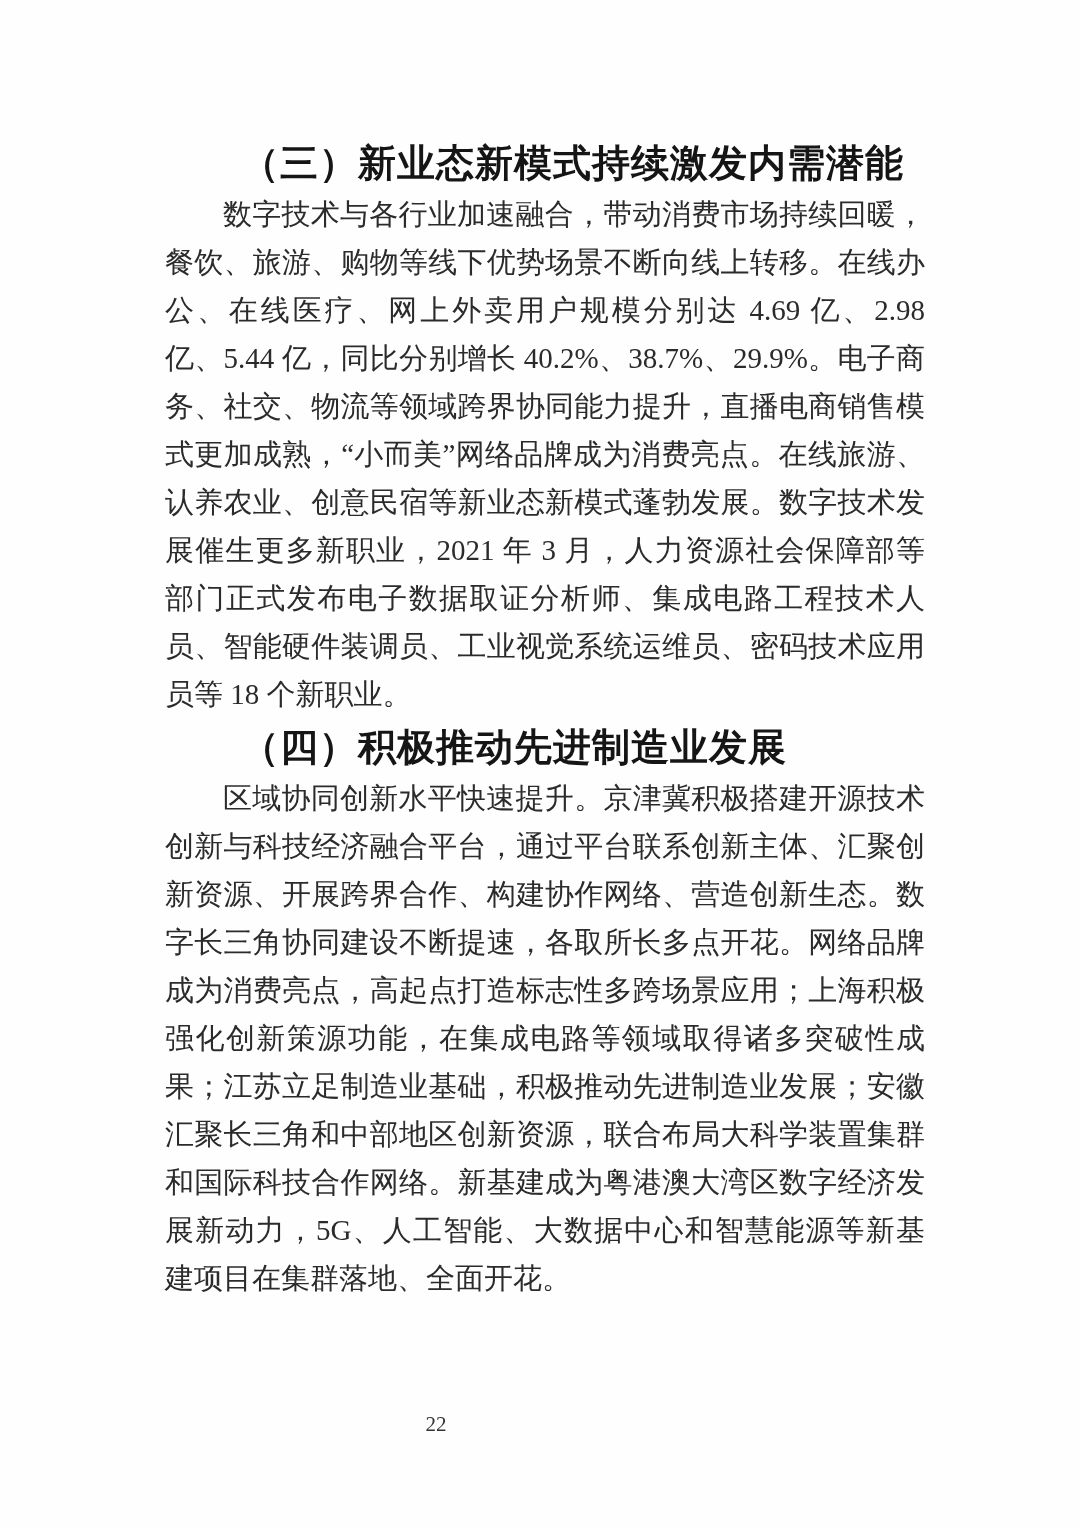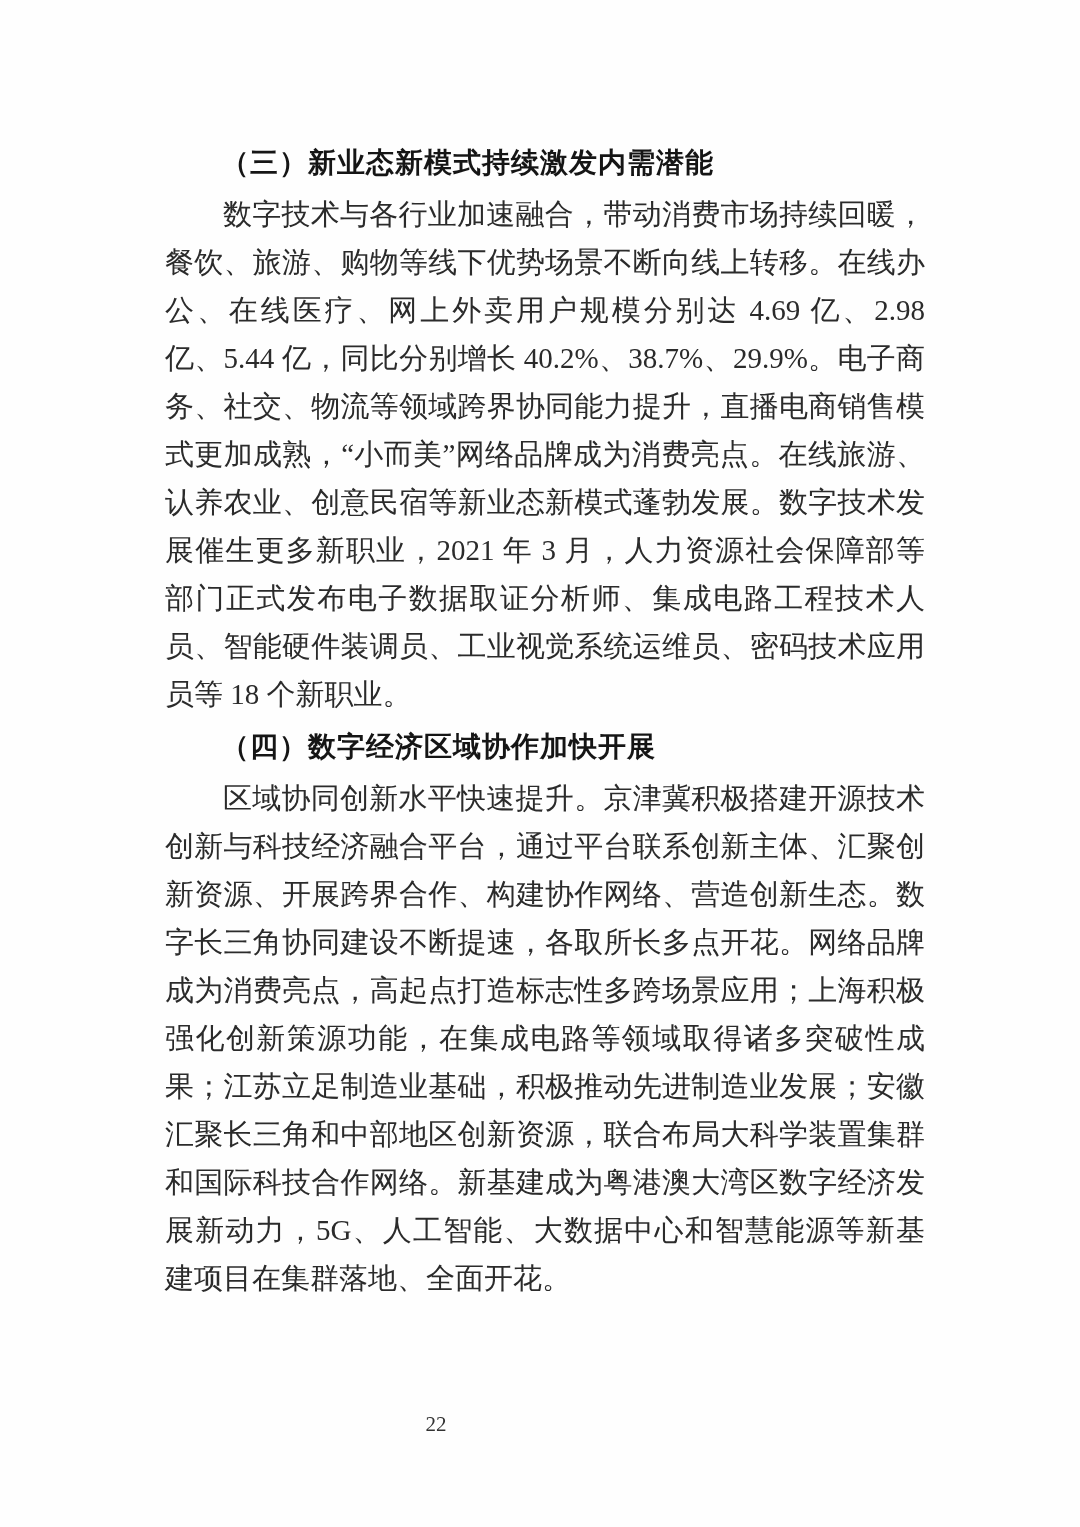--- a/index.html
+++ b/index.html
@@ -27,21 +27,21 @@
     line-height: 48px;
     text-align: justify;
     text-justify: inter-ideograph;
     color: #2b2b2b;
   }
   .body-text.first-indent {
     text-indent: 2em;
   }
   .section-heading {
     margin: 5px 0 3px 0;
-    font-size: 28px;
+    font-size: 38px;
     line-height: 48px;
     font-weight: bold;
     color: #151515;
     text-indent: 2em;
     letter-spacing: 1px;
   }
   .page-footer {
     position: absolute;
     left: 0;
     top: 1412px;
@@ -57,21 +57,21 @@
 </head>
 <body>
 
 <div>
   <main class="page-content">
 
     <h2 class="section-heading">（三）新业态新模式持续激发内需潜能</h2>
 
     <p class="body-text first-indent">数字技术与各行业加速融合，带动消费市场持续回暖，餐饮、旅游、购物等线下优势场景不断向线上转移。在线办公、在线医疗、网上外卖用户规模分别达 4.69 亿、2.98 亿、5.44 亿，同比分别增长 40.2%、38.7%、29.9%。电子商务、社交、物流等领域跨界协同能力提升，直播电商销售模式更加成熟，“小而美”网络品牌成为消费亮点。在线旅游、认养农业、创意民宿等新业态新模式蓬勃发展。数字技术发展催生更多新职业，2021 年 3 月，人力资源社会保障部等部门正式发布电子数据取证分析师、集成电路工程技术人员、智能硬件装调员、工业视觉系统运维员、密码技术应用员等 18 个新职业。</p>
 
-    <h2 class="section-heading">（四）数字经济区域协作加快开展</h2>
+    <h2 class="section-heading">（四）积极推动先进制造业发展</h2>
 
     <p class="body-text first-indent">区域协同创新水平快速提升。京津冀积极搭建开源技术创新与科技经济融合平台，通过平台联系创新主体、汇聚创新资源、开展跨界合作、构建协作网络、营造创新生态。数字长三角协同建设不断提速，各取所长多点开花。网络品牌成为消费亮点，高起点打造标志性多跨场景应用；上海积极强化创新策源功能，在集成电路等领域取得诸多突破性成果；江苏立足制造业基础，积极推动先进制造业发展；安徽汇聚长三角和中部地区创新资源，联合布局大科学装置集群和国际科技合作网络。新基建成为粤港澳大湾区数字经济发展新动力，5G、人工智能、大数据中心和智慧能源等新基建项目在集群落地、全面开花。</p>
   </main>
 
   <footer class="page-footer">
     <span class="page-number">22</span>
   </footer>
 </div>
 
 </body></html>

